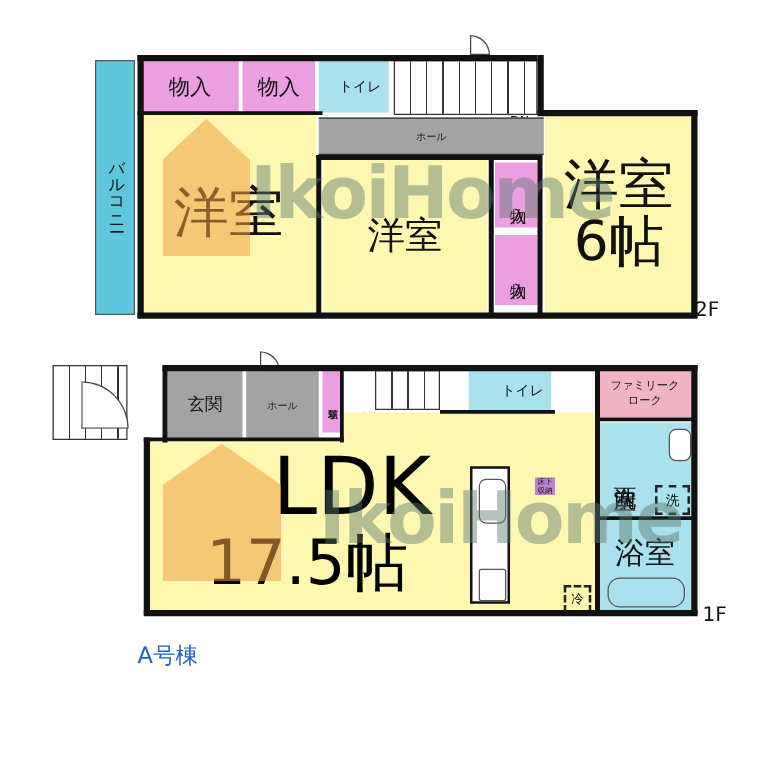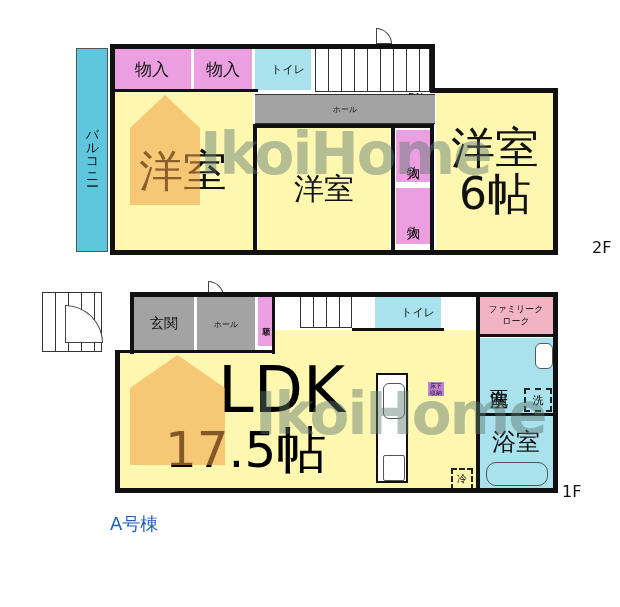--- a/index.html
+++ b/index.html
@@ -66,21 +66,21 @@
   <span class="vert" style="font-size:13px;">物入</span>
 </div>
 <div class="room pink" style="left:396px;top:188px;width:34px;height:56px;">
   <span class="vert" style="font-size:13px;">物入</span>
 </div>
 
 <div class="room yellow" style="left:436px;top:92px;width:118px;height:158px;flex-direction:column;">
   <span class="big">洋室</span>
   <span class="big">6帖</span>
 </div>
-<div class="floor-label" style="left:592px;top:238px;">2F</div>
+<div class="floor-label" style="left:556px;top:238px;">2F</div>
 
 <div class="wall" style="left:110px;top:44px;width:320px;height:5px;"></div>
 <div class="wall" style="left:430px;top:88px;width:128px;height:5px;"></div>
 <div class="wall" style="left:110px;top:250px;width:448px;height:5px;"></div>
 <div class="wall" style="left:110px;top:44px;width:5px;height:210px;"></div>
 <div class="wall" style="left:553px;top:88px;width:5px;height:166px;"></div>
 <div class="wall" style="left:430px;top:44px;width:5px;height:48px;"></div>
 <div class="wall" style="left:253px;top:124px;width:180px;height:4px;"></div>
 <div class="wall" style="left:253px;top:124px;width:4px;height:128px;"></div>
 <div class="wall" style="left:391px;top:124px;width:4px;height:128px;"></div>

